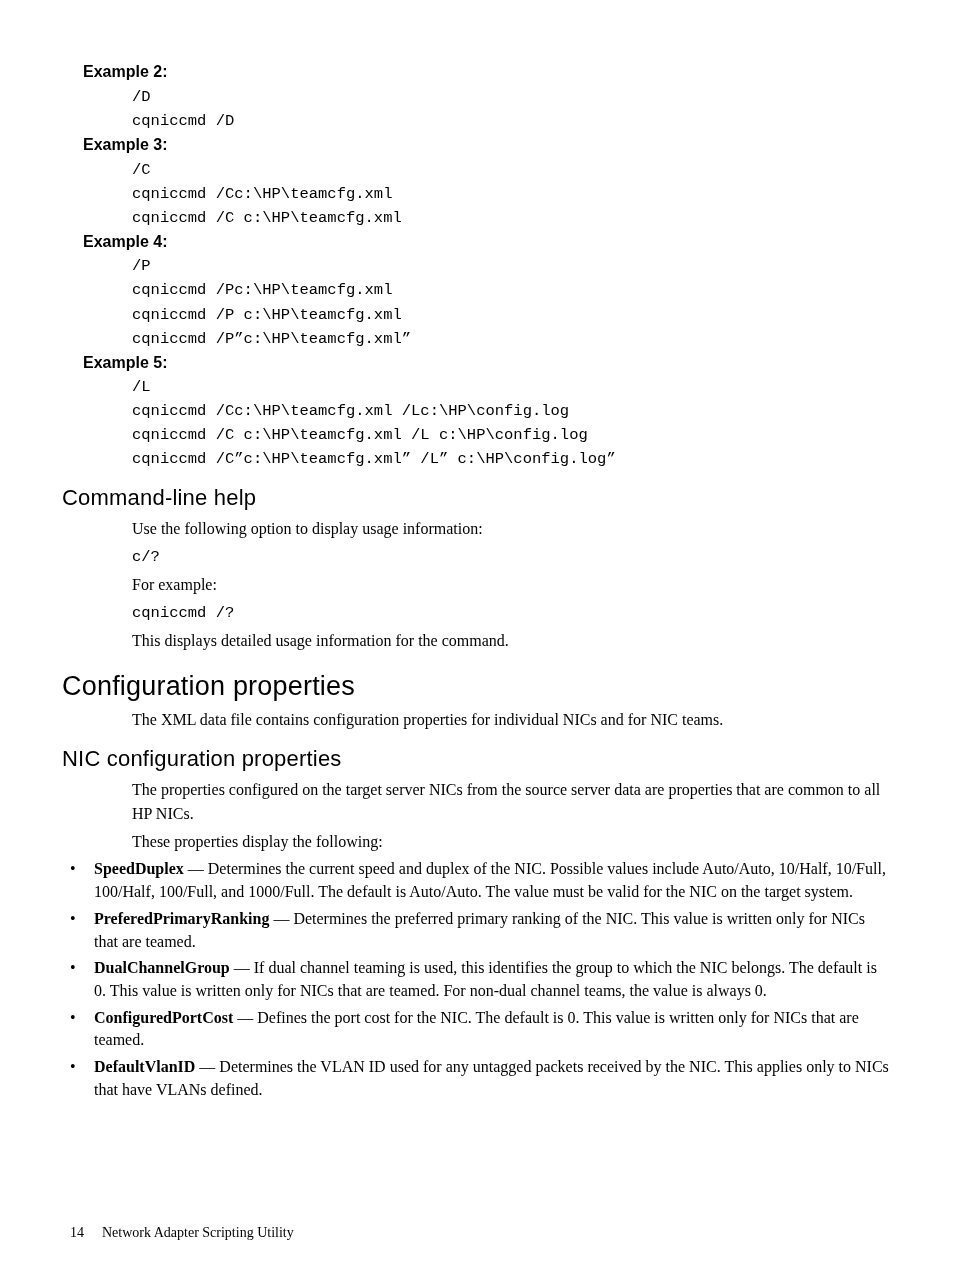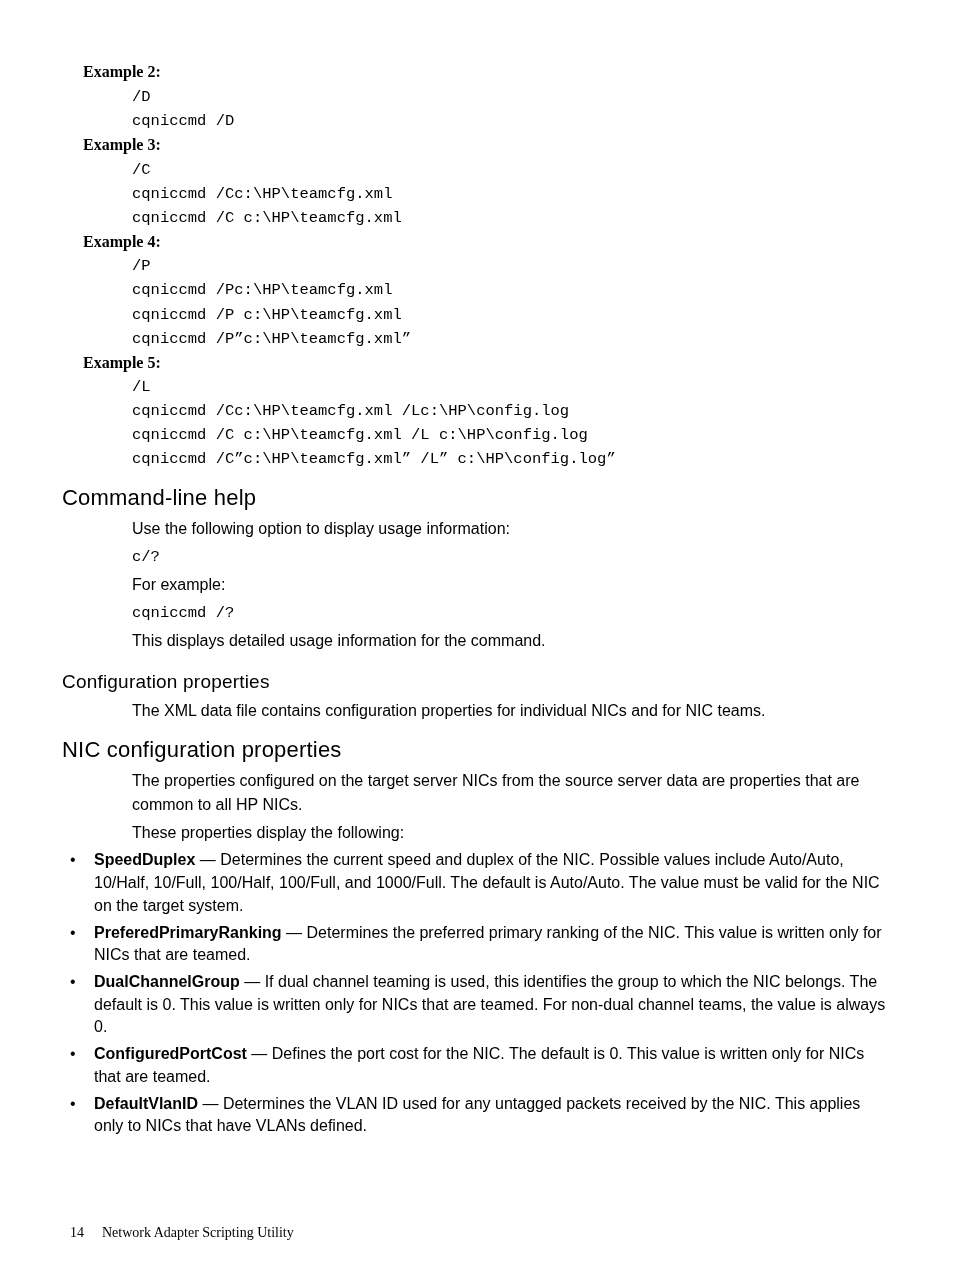--- a/index.html
+++ b/index.html
@@ -22,35 +22,35 @@
     position: relative;
   }
   .indent0 { margin-left: 0; }
   .indent1 { margin-left: 70px; }
   .mono {
     font-family: 'Courier New', Courier, monospace;
     font-size: 15.5px;
     line-height: 1.55;
   }
   .serif-bold {
-    font-family: Liberation Serif, serif;
+    font-family: Liberation Sans, sans-serif;
     font-weight: bold;
     font-size: 16px;
     line-height: 1.55;
     margin-left: 21px;
   }
   .serif {
-    font-family: Liberation Sans, sans-serif;
+    font-family: Liberation Serif, serif;
     font-size: 16px;
     line-height: 1.5;
   }
   .h2 {
     font-family: 'Segoe UI Light', 'Helvetica Neue', Arial, sans-serif;
     font-weight: 300;
-    font-size: 19px;
+    font-size: 27px;
     margin-top: 18px;
     margin-bottom: 6px;
     letter-spacing: 0.2px;
   }
   .h3 {
     font-family: 'Segoe UI Light', 'Helvetica Neue', Arial, sans-serif;
     font-weight: 300;
     font-size: 22px;
     margin-top: 14px;
     margin-bottom: 6px;

